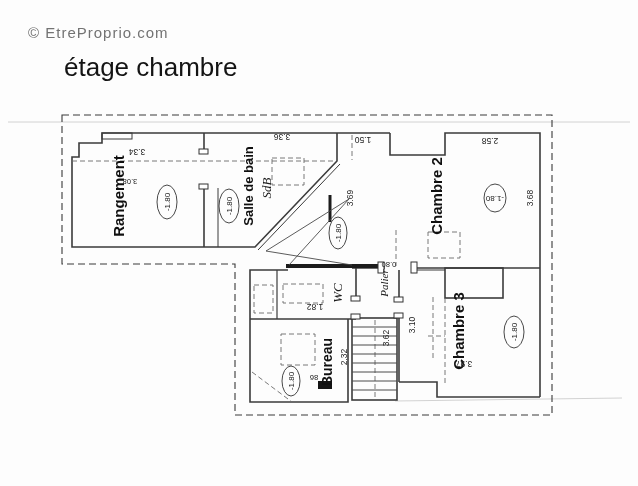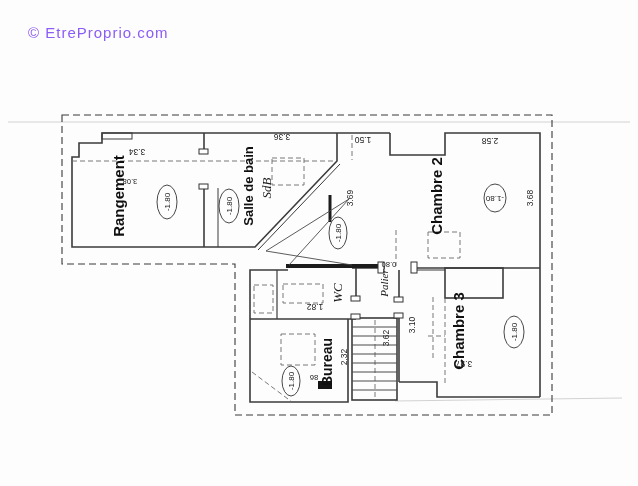--- a/index.html
+++ b/index.html
@@ -1,33 +1,34 @@
 <!DOCTYPE html>
 <html><head>
 <meta charset="utf-8">
 <style>
   html,body{margin:0;padding:0;background:#fff;}
   .stage{position:relative;width:638px;height:486px;background:#fdfdfd;overflow:hidden;
          font-family:"Liberation Sans",sans-serif;}
-  .watermark{position:absolute;left:28px;top:24px;font-size:15px;color:#8b5cf6;
+  .watermark{position:absolute;left:28px;top:24px;font-size:15px;color:#737373;
              letter-spacing:1px;text-shadow:0 1px 0 #fff;}
   .title{position:absolute;left:64px;top:52px;font-size:26px;color:#141414;}
   svg{position:absolute;left:0;top:0;}
   svg text{font-family:"Liberation Sans",sans-serif;}
   .dim{font-size:8.5px;fill:#222;}
   .dimsm{font-size:7.5px;fill:#222;}
   .room{font-weight:700;fill:#101010;}
   .ital{font-family:"Liberation Serif",serif;font-style:italic;fill:#1a1a1a;}
   .lvl{font-size:8px;fill:#222;}
 </style>
 </head>
 <body>
 
 <div class="stage">
   <div class="watermark">© EtreProprio.com</div>
+  <div class="title">étage chambre</div>
 
   <svg width="638" height="486" viewBox="0 0 638 486">
 
     <g stroke="#d2d2d2" stroke-width="1">
       <line x1="8" y1="122" x2="630" y2="122"></line>
       <line x1="395" y1="401" x2="622" y2="398"></line>
     </g>
 
     <path d="M62,115 H552 V415 H235 V264 H62 Z" fill="none" stroke="#3a3a3a" stroke-width="1.1" stroke-dasharray="7 4"></path>
 

